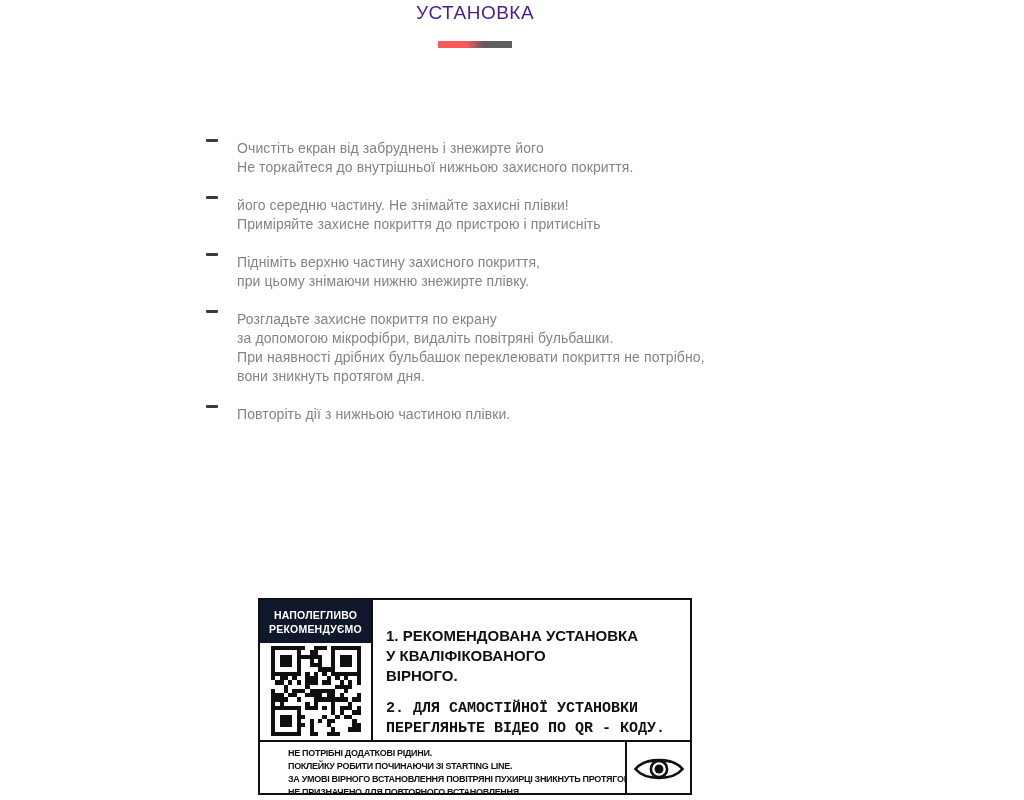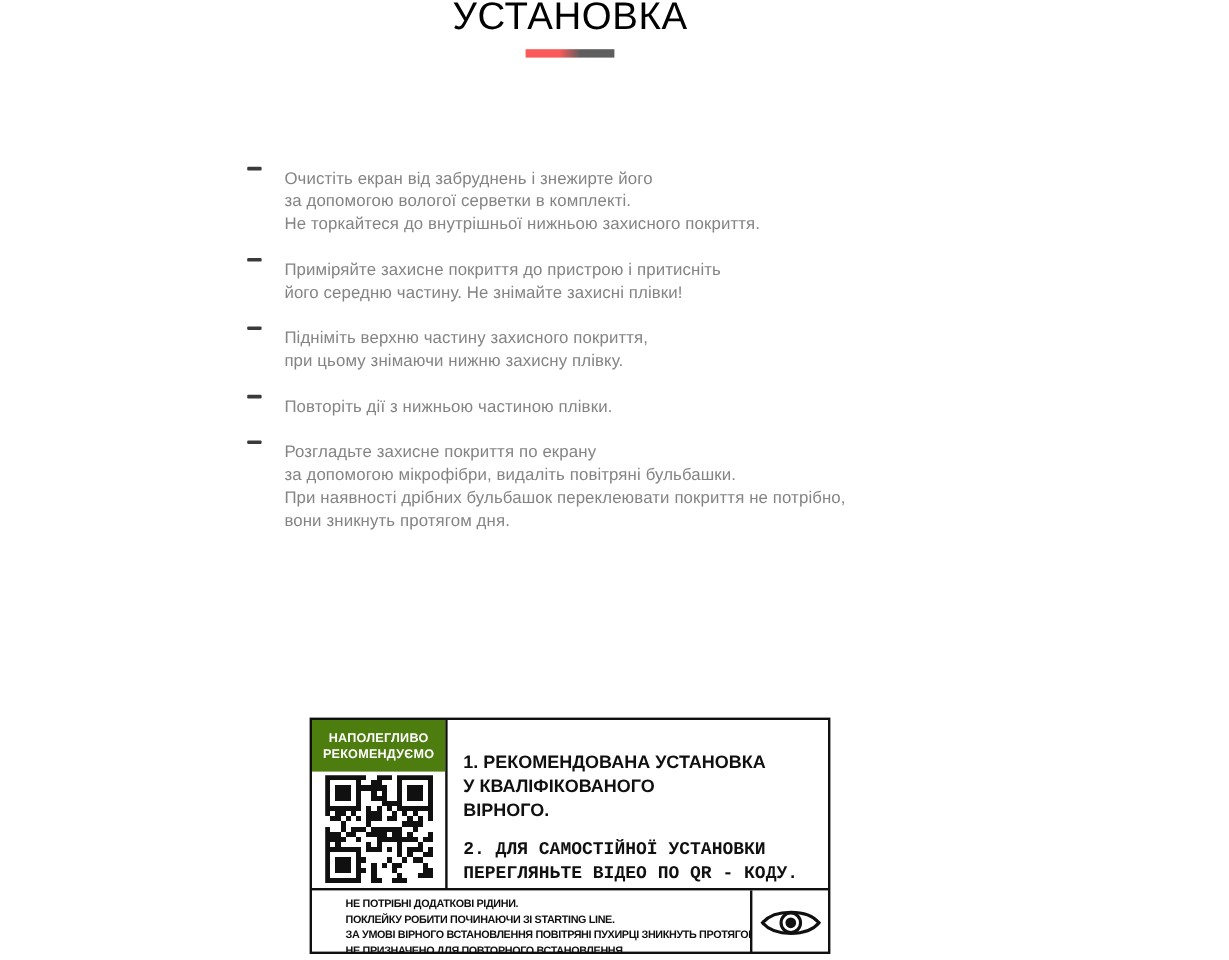--- a/index.html
+++ b/index.html
@@ -2,22 +2,22 @@
 <html><head>
 <meta charset="utf-8">
 <style>
   * { margin:0; padding:0; box-sizing:border-box; }
   html,body { width:1024px; height:800px; background:#ffffff; overflow:hidden; }
   body { font-family:"Liberation Sans", sans-serif; position:relative; }
 
   
   .page-title{
     position:absolute; top:0; left:475px; transform:translateX(-50%);
-    font-size:32px; line-height:26px; font-weight:400; letter-spacing:.5px;
-    color:#000000; white-space:nowrap;
+    font-size:19px; line-height:26px; font-weight:400; letter-spacing:.5px;
+    color:#4c1d95; white-space:nowrap;
   }
   .title-divider{
     position:absolute; top:41px; left:438px; width:74px; height:7px;
     background:linear-gradient(90deg, var(--red) 0%, var(--red) 38%, var(--gray) 62%, var(--gray) 100%);
   }
 
   
   .instruction-list{ position:absolute; left:206px; top:139px; }
   .instruction-item{
     display:flex; align-items:flex-start; margin-bottom:19px;
@@ -28,21 +28,21 @@
 
   
   .recommendation-box{
     position:absolute; left:258px; top:598px; width:434px; height:197px;
     border:2px solid #101010; color:#101010;
     display:grid; grid-template-rows:1fr 53px;
   }
   .box-top{ display:grid; grid-template-columns:113px 1fr; border-bottom:2px solid #101010; }
   .box-top-left{ border-right:2px solid #101010; display:flex; flex-direction:column; }
   .strongly-recommend-badge{
-    background:#4d7c0f; color:#ffffff; text-align:center;
+    background:#0f172a; color:#ffffff; text-align:center;
     font-weight:bold; font-size:10.5px; line-height:14px;
     padding:8px 1px 7px; letter-spacing:.2px;
   }
   .qr-wrap{ flex:1; display:flex; align-items:center; justify-content:center; padding:3px 0 4px; }
   .box-top-right{ padding:26px 12px 0 13px; font-weight:bold; font-size:15px; line-height:20px; }
   .point + .point{ margin-top:13px;font-family:Liberation Mono, monospace; }
 
   .box-bottom{ display:grid; grid-template-columns:1fr 65px;padding-left:20px; }
   .footnotes{ padding:5px 6px 0 8px; font-weight:bold; font-size:9px; line-height:13px; letter-spacing:-.3px; white-space:nowrap; overflow:hidden; }
   .eye-cell{ border-left:2px solid #101010; display:flex; align-items:center; justify-content:center; }
@@ -52,51 +52,50 @@
 <body style="--red: #fb5a5a; --gray: #5e5e5e;">
 
 <h1 class="page-title">УСТАНОВКА</h1>
 <div class="title-divider"></div>
 
 <div class="instruction-list">
   <div class="instruction-item">
     <span class="dash-bullet"></span>
     <div class="instruction-text">
         <div class="line">Очистіть екран від забруднень і знежирте його</div>
-        <div class="line">за допомогою вологої серветки в комплекті.</div>
         <div class="line">Не торкайтеся до внутрішньої нижньою захисного покриття.</div>
       </div>
   </div>
   <div class="instruction-item">
     <span class="dash-bullet"></span>
     <div class="instruction-text">
+        <div class="line">його середню частину. Не знімайте захисні плівки!</div>
         <div class="line">Приміряйте захисне покриття до пристрою і притисніть</div>
-        <div class="line">його середню частину. Не знімайте захисні плівки!</div>
       </div>
   </div>
   <div class="instruction-item">
     <span class="dash-bullet"></span>
     <div class="instruction-text">
         <div class="line">Підніміть верхню частину захисного покриття,</div>
-        <div class="line">при цьому знімаючи нижню захисну плівку.</div>
-      </div>
-  </div>
-  <div class="instruction-item">
-    <span class="dash-bullet"></span>
-    <div class="instruction-text">
-        <div class="line">Повторіть дії з нижньою частиною плівки.</div>
+        <div class="line">при цьому знімаючи нижню знежирте плівку.</div>
       </div>
   </div>
   <div class="instruction-item">
     <span class="dash-bullet"></span>
     <div class="instruction-text">
         <div class="line">Розгладьте захисне покриття по екрану</div>
         <div class="line">за допомогою мікрофібри, видаліть повітряні бульбашки.</div>
         <div class="line">При наявності дрібних бульбашок переклеювати покриття не потрібно,</div>
         <div class="line">вони зникнуть протягом дня.</div>
+      </div>
+  </div>
+  <div class="instruction-item">
+    <span class="dash-bullet"></span>
+    <div class="instruction-text">
+        <div class="line">Повторіть дії з нижньою частиною плівки.</div>
       </div>
   </div>
 </div>
 
 <div class="recommendation-box">
   <div class="box-top">
     <div class="box-top-left">
       <div class="strongly-recommend-badge">
           <div class="line">НАПОЛЕГЛИВО</div>
           <div class="line">РЕКОМЕНДУЄМО</div>

